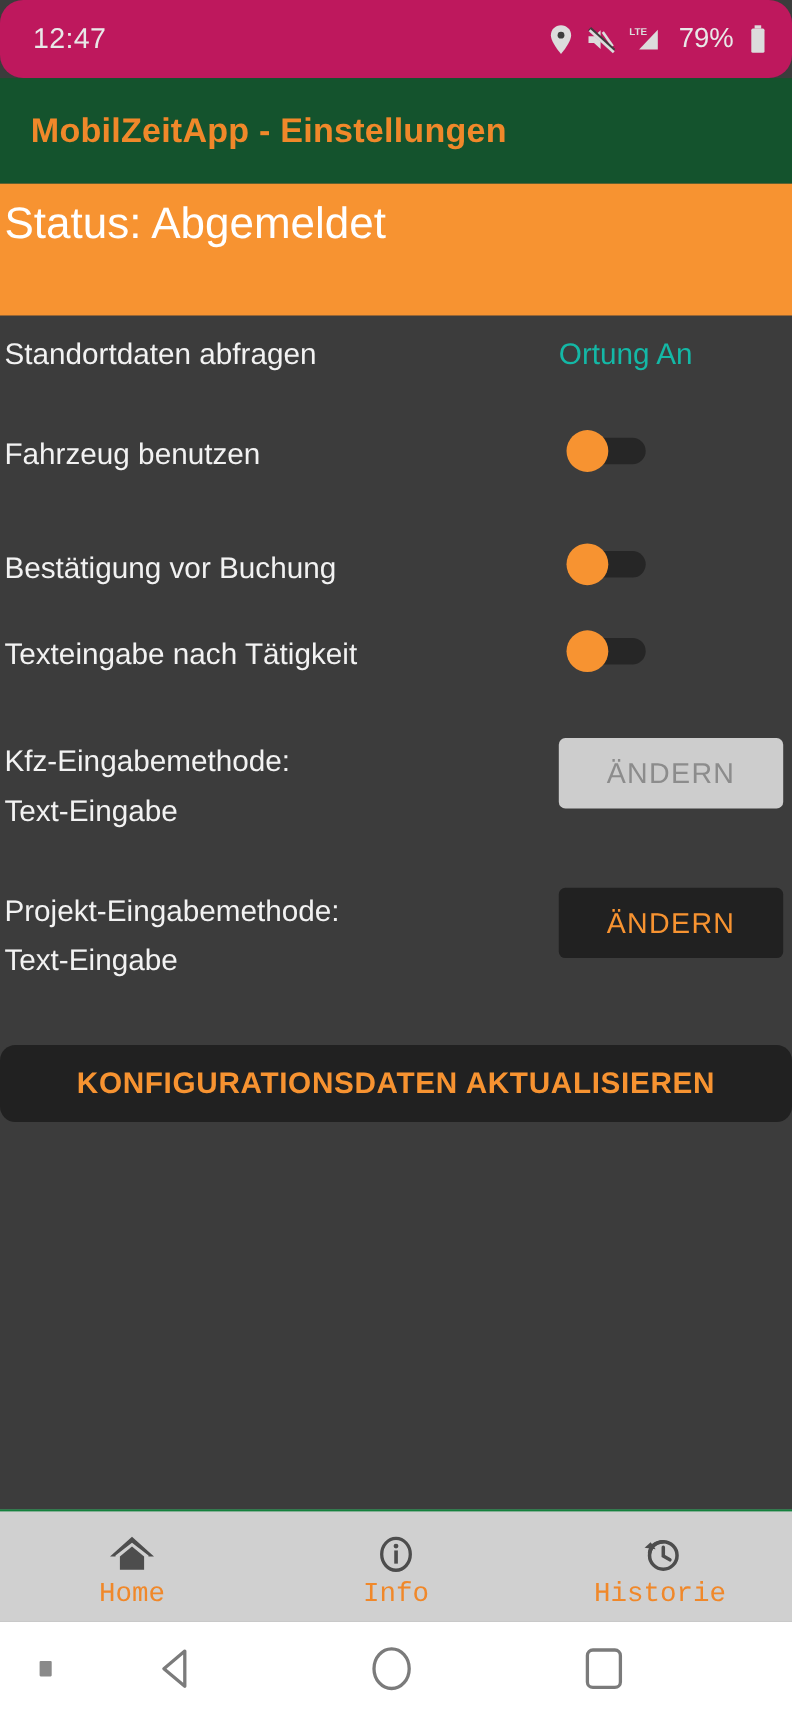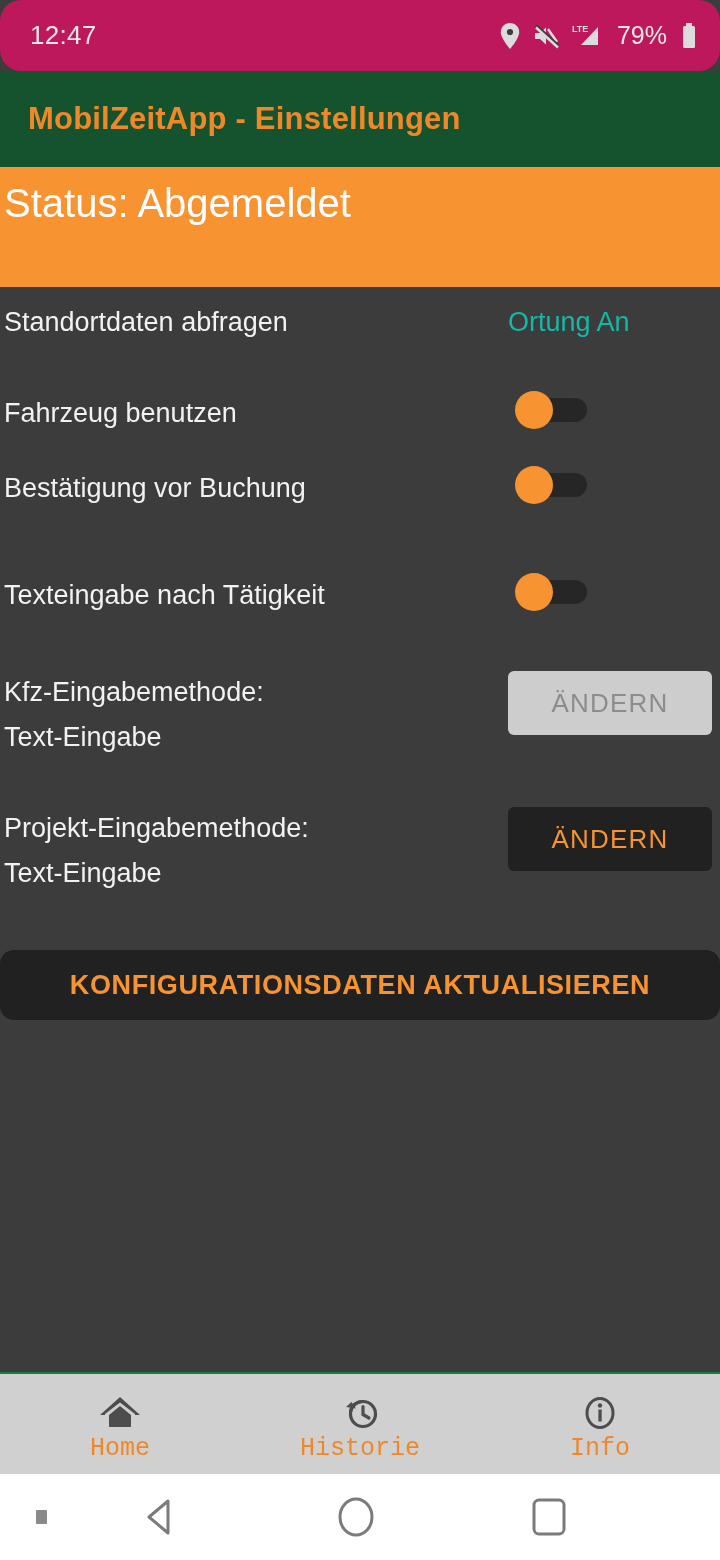--- a/index.html
+++ b/index.html
@@ -299,21 +299,21 @@
     </div>
 
     <div class="settings-row" style="top:90px;height:91px;">
       <div class="row-label" style="top:21px;">Fahrzeug benutzen</div>
       <div class="switch" style="left:515px;top:14px;">
         <div class="track"></div>
         <div class="thumb"></div>
       </div>
     </div>
 
-    <div class="settings-row" style="top:165px;height:91px;">
+    <div class="settings-row" style="top:193px;height:91px;">
       <div class="row-label" style="top:21px;">Bestätigung vor Buchung</div>
       <div class="switch" style="left:515px;top:14px;">
         <div class="track"></div>
         <div class="thumb"></div>
       </div>
     </div>
 
     <div class="settings-row" style="top:272px;height:91px;">
       <div class="row-label" style="top:21px;">Texteingabe nach Tätigkeit</div>
       <div class="switch" style="left:515px;top:14px;">
@@ -341,45 +341,45 @@
   <div class="bottomnav">
 
     <div class="navitem">
       <span class="nav-ico">
         <svg width="44" height="40" viewBox="0 0 44 40">
           <path d="M22 4 L42 22 L37 22 L37 21 L22 9.5 L7 21 L7 22 L2 22 Z" fill="#4d4d4d"></path>
           <path d="M11 22 L22 13 L33 22 L33 34 L11 34 Z" fill="#4d4d4d"></path>
         </svg>
       </span>
       <span class="nav-label">Home</span>
+    </div>
+
+    <div class="navitem">
+      <span class="nav-ico">
+        <svg width="44" height="40" viewBox="0 0 44 40">
+          <ellipse cx="22" cy="20" rx="13" ry="14.5" fill="none" stroke="#4d4d4d" stroke-width="3"></ellipse>
+          <circle cx="22" cy="12.5" r="2.2" fill="#4d4d4d"></circle>
+          <rect x="20.4" y="16.5" width="3.3" height="12" fill="#4d4d4d"></rect>
+        </svg>
+      </span>
+      <span class="nav-label">Info</span>
     </div>
 
     <div class="navitem">
       <span class="nav-ico">
         <svg width="44" height="40" viewBox="0 0 44 40">
           <circle cx="25" cy="21" r="12.5" fill="none" stroke="#4d4d4d" stroke-width="3.2"></circle>
           <path d="M25 13.5 L25 21.5 L31 25" fill="none" stroke="#4d4d4d" stroke-width="3.2" stroke-linecap="round"></path>
           <path d="M25 8.5 C18 8.5 13 13 12.5 19" fill="none" stroke="#4d4d4d" stroke-width="3.2" stroke-linecap="round"></path>
           <path d="M8 14 L13.5 9 L18 15.5 Z" fill="#4d4d4d"></path>
         </svg>
       </span>
       <span class="nav-label">Historie</span>
     </div>
 
-    <div class="navitem">
-      <span class="nav-ico">
-        <svg width="44" height="40" viewBox="0 0 44 40">
-          <ellipse cx="22" cy="20" rx="13" ry="14.5" fill="none" stroke="#4d4d4d" stroke-width="3"></ellipse>
-          <circle cx="22" cy="12.5" r="2.2" fill="#4d4d4d"></circle>
-          <rect x="20.4" y="16.5" width="3.3" height="12" fill="#4d4d4d"></rect>
-        </svg>
-      </span>
-      <span class="nav-label">Info</span>
-    </div>
-
 
   </div>
 
   <div class="androidnav">
     <div class="dot"></div>
 
     <div class="nav-btn" style="left:140px;">
       <svg width="40" height="42" viewBox="0 0 40 42">
         <path d="M28 5 L9 21 L28 37 Z" fill="none" stroke="#7b7b7b" stroke-width="3" stroke-linejoin="round"></path>
       </svg>

